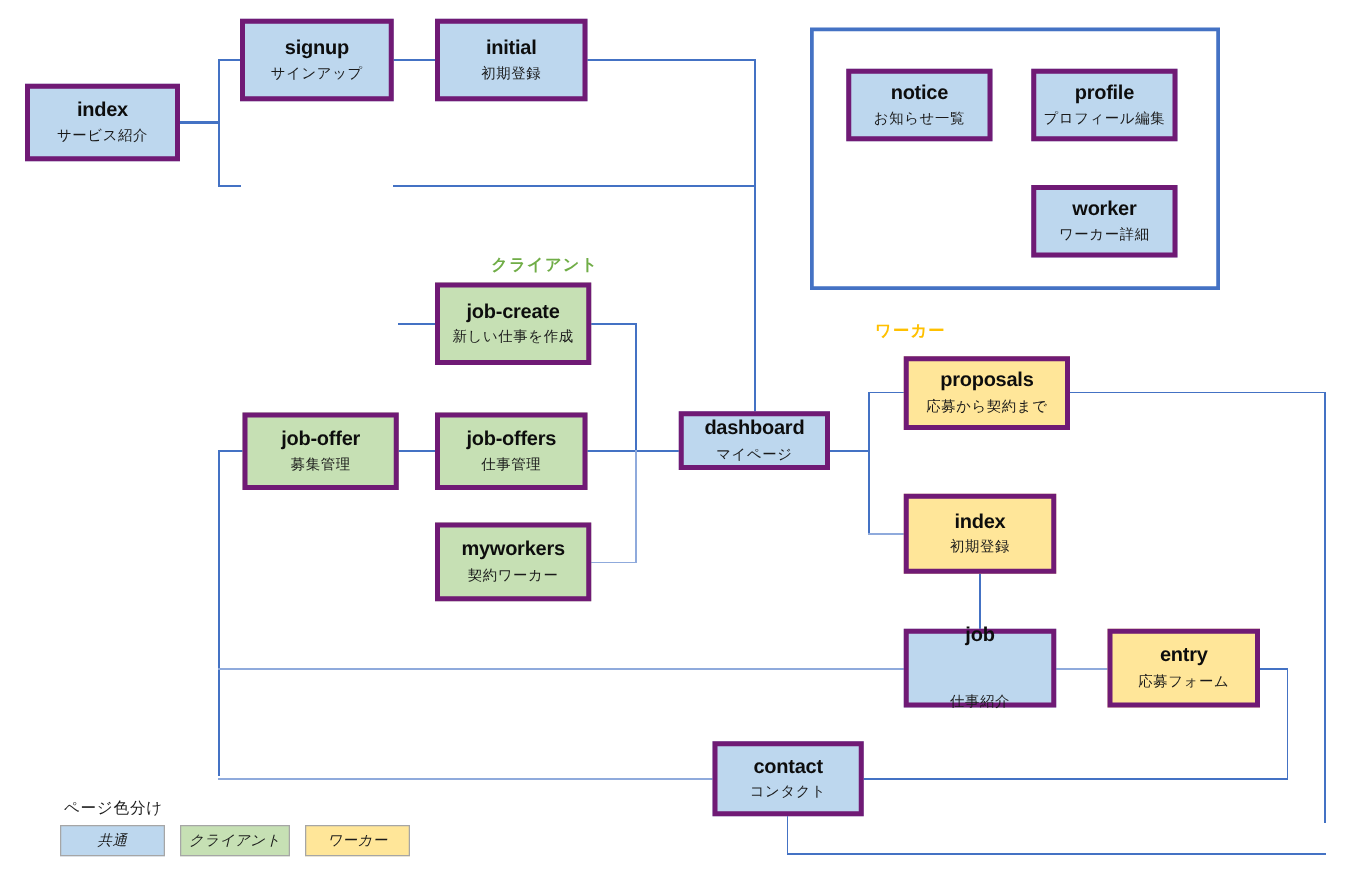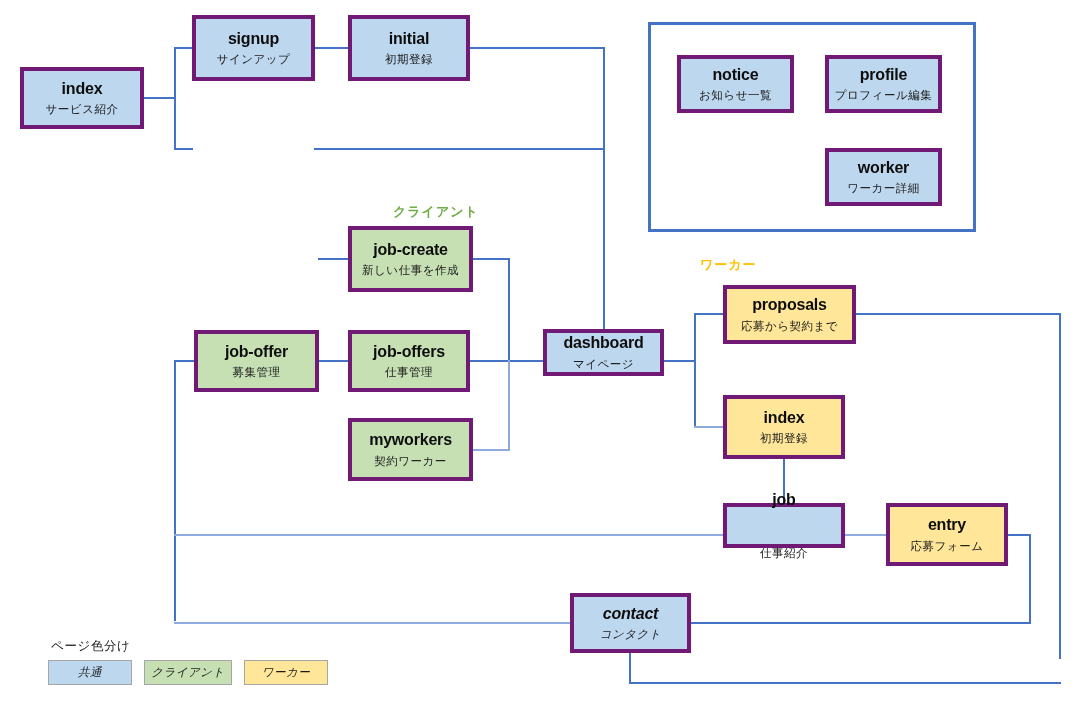--- a/index.html
+++ b/index.html
@@ -179,29 +179,29 @@
       <div class="sub">マイページ</div>
     </div>
     <div class="node c-worker" style="left: 723px; top: 285px; width: 133px; height: 59px;">
       <div class="title">proposals</div>
       <div class="sub">応募から契約まで</div>
     </div>
     <div class="node c-worker" style="left: 723px; top: 395px; width: 122px; height: 64px;">
       <div class="title">index</div>
       <div class="sub">初期登録</div>
     </div>
-    <div class="node c-common" style="left: 723px; top: 503px; width: 122px; height: 45px; gap: 32px;">
+    <div class="node c-common" style="left: 723px; top: 503px; width: 122px; height: 63px; gap: 32px;">
       <div class="title">job</div>
       <div class="sub">仕事紹介</div>
     </div>
     <div class="node c-worker" style="left: 886px; top: 503px; width: 122px; height: 63px;">
       <div class="title">entry</div>
       <div class="sub">応募フォーム</div>
     </div>
-    <div class="node c-common" style="left: 570px; top: 593px; width: 121px; height: 60px; font-style: italic;">
+    <div class="node c-common" style="left: 570px; top: 593px; width: 121px; height: 60px;">
       <div class="title">contact</div>
       <div class="sub">コンタクト</div>
     </div>
     <div class="grouplabel" style="left: 393px; top: 203px; color: rgb(112, 173, 71);">クライアント</div>
     <div class="grouplabel" style="left: 700px; top: 256px; color: rgb(255, 192, 0);">ワーカー</div>
     <div class="legend" style="left: 48px; top: 638px;">
       <div class="legend-title">ページ色分け</div>
       <div class="legend-row">
         <div class="legend-chip chip-common" style="background: rgb(189, 215, 238);">共通</div>
         <div class="legend-chip chip-client" style="background: rgb(198, 224, 180);">クライアント</div>

